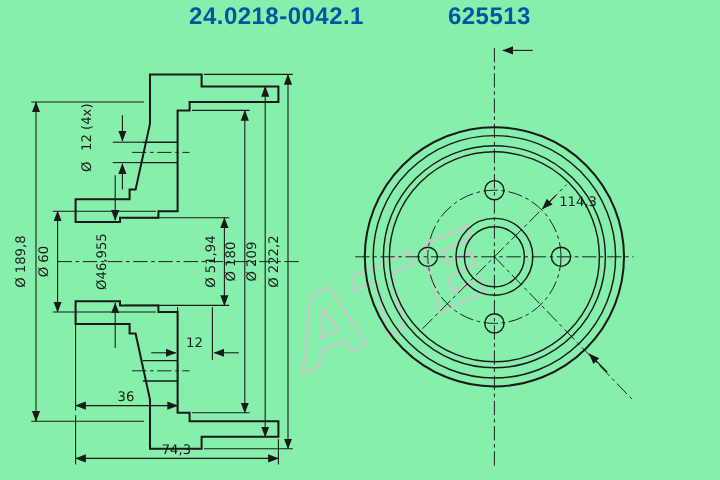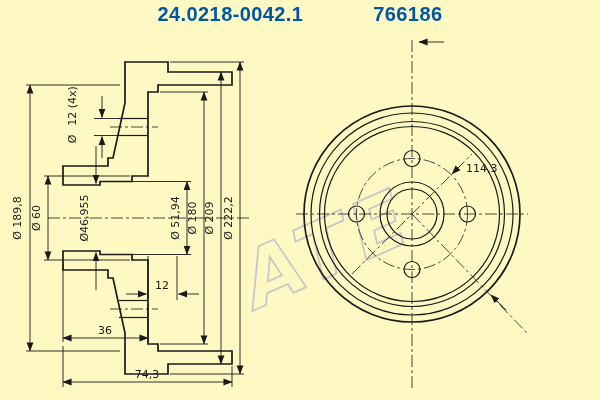--- a/index.html
+++ b/index.html
@@ -1,38 +1,38 @@
 <!DOCTYPE html>
 <html style="--accent: #0057a5; --line: #1a1a1a; --watermark: #c8c8c8;"><head>
 <meta charset="utf-8">
 <style>
   :root { --accent:#0057a5; --line:#1a1a1a; --watermark:#c8c8c8; }
   html,body{margin:0;padding:0;background:#fff;}
-  .page{position:relative;width:600px;height:400px;background:#fef9c3;overflow:hidden;
+  .page{position:relative;width:600px;height:400px;background:#86efac;overflow:hidden;
         font-family:"Liberation Sans",sans-serif;}
   .header{position:absolute;top:3px;left:0;width:100%;display:flex;justify-content:center;
           gap:70px;color:var(--accent);font-weight:bold;font-size:20px;letter-spacing:.4px;}
   svg{position:absolute;left:0;top:0;}
   .ol{fill:none;stroke:var(--line);stroke-width:1.7;}
   .ol2{fill:none;stroke:var(--line);stroke-width:1.2;}
   .thin{fill:none;stroke:var(--line);stroke-width:.9;}
   .cl{fill:none;stroke:var(--line);stroke-width:.8;stroke-dasharray:12 3 3 3;}
   .dt{font-family:"DejaVu Sans",sans-serif;font-size:11px;fill:var(--line);}
   .wm{font-family:"DejaVu Sans",sans-serif;font-style:italic;font-weight:bold;font-size:78px;
       fill:none;stroke:var(--watermark);stroke-width:1.8;letter-spacing:6px;}
   .ah{fill:var(--line);}
 </style>
 </head>
 <body>
 
 <div class="page">
 
   <div class="header">
     <span>24.0218-0042.1</span>
-    <span>766186</span>
+    <span>625513</span>
   </div>
 
   <svg width="600" height="400" viewBox="0 0 600 400">
     <defs>
       <marker id="arw" viewBox="0 0 10 10" refX="9.5" refY="5" markerWidth="9" markerHeight="9" markerUnits="userSpaceOnUse" orient="auto-start-reverse">
         <path d="M0,1.2 L10,5 L0,8.8 Z" class="ah"></path>
       </marker>
     </defs>
 
     <text class="wm" x="338" y="273" text-anchor="middle" transform="rotate(-24 338 273)">ATE</text>

